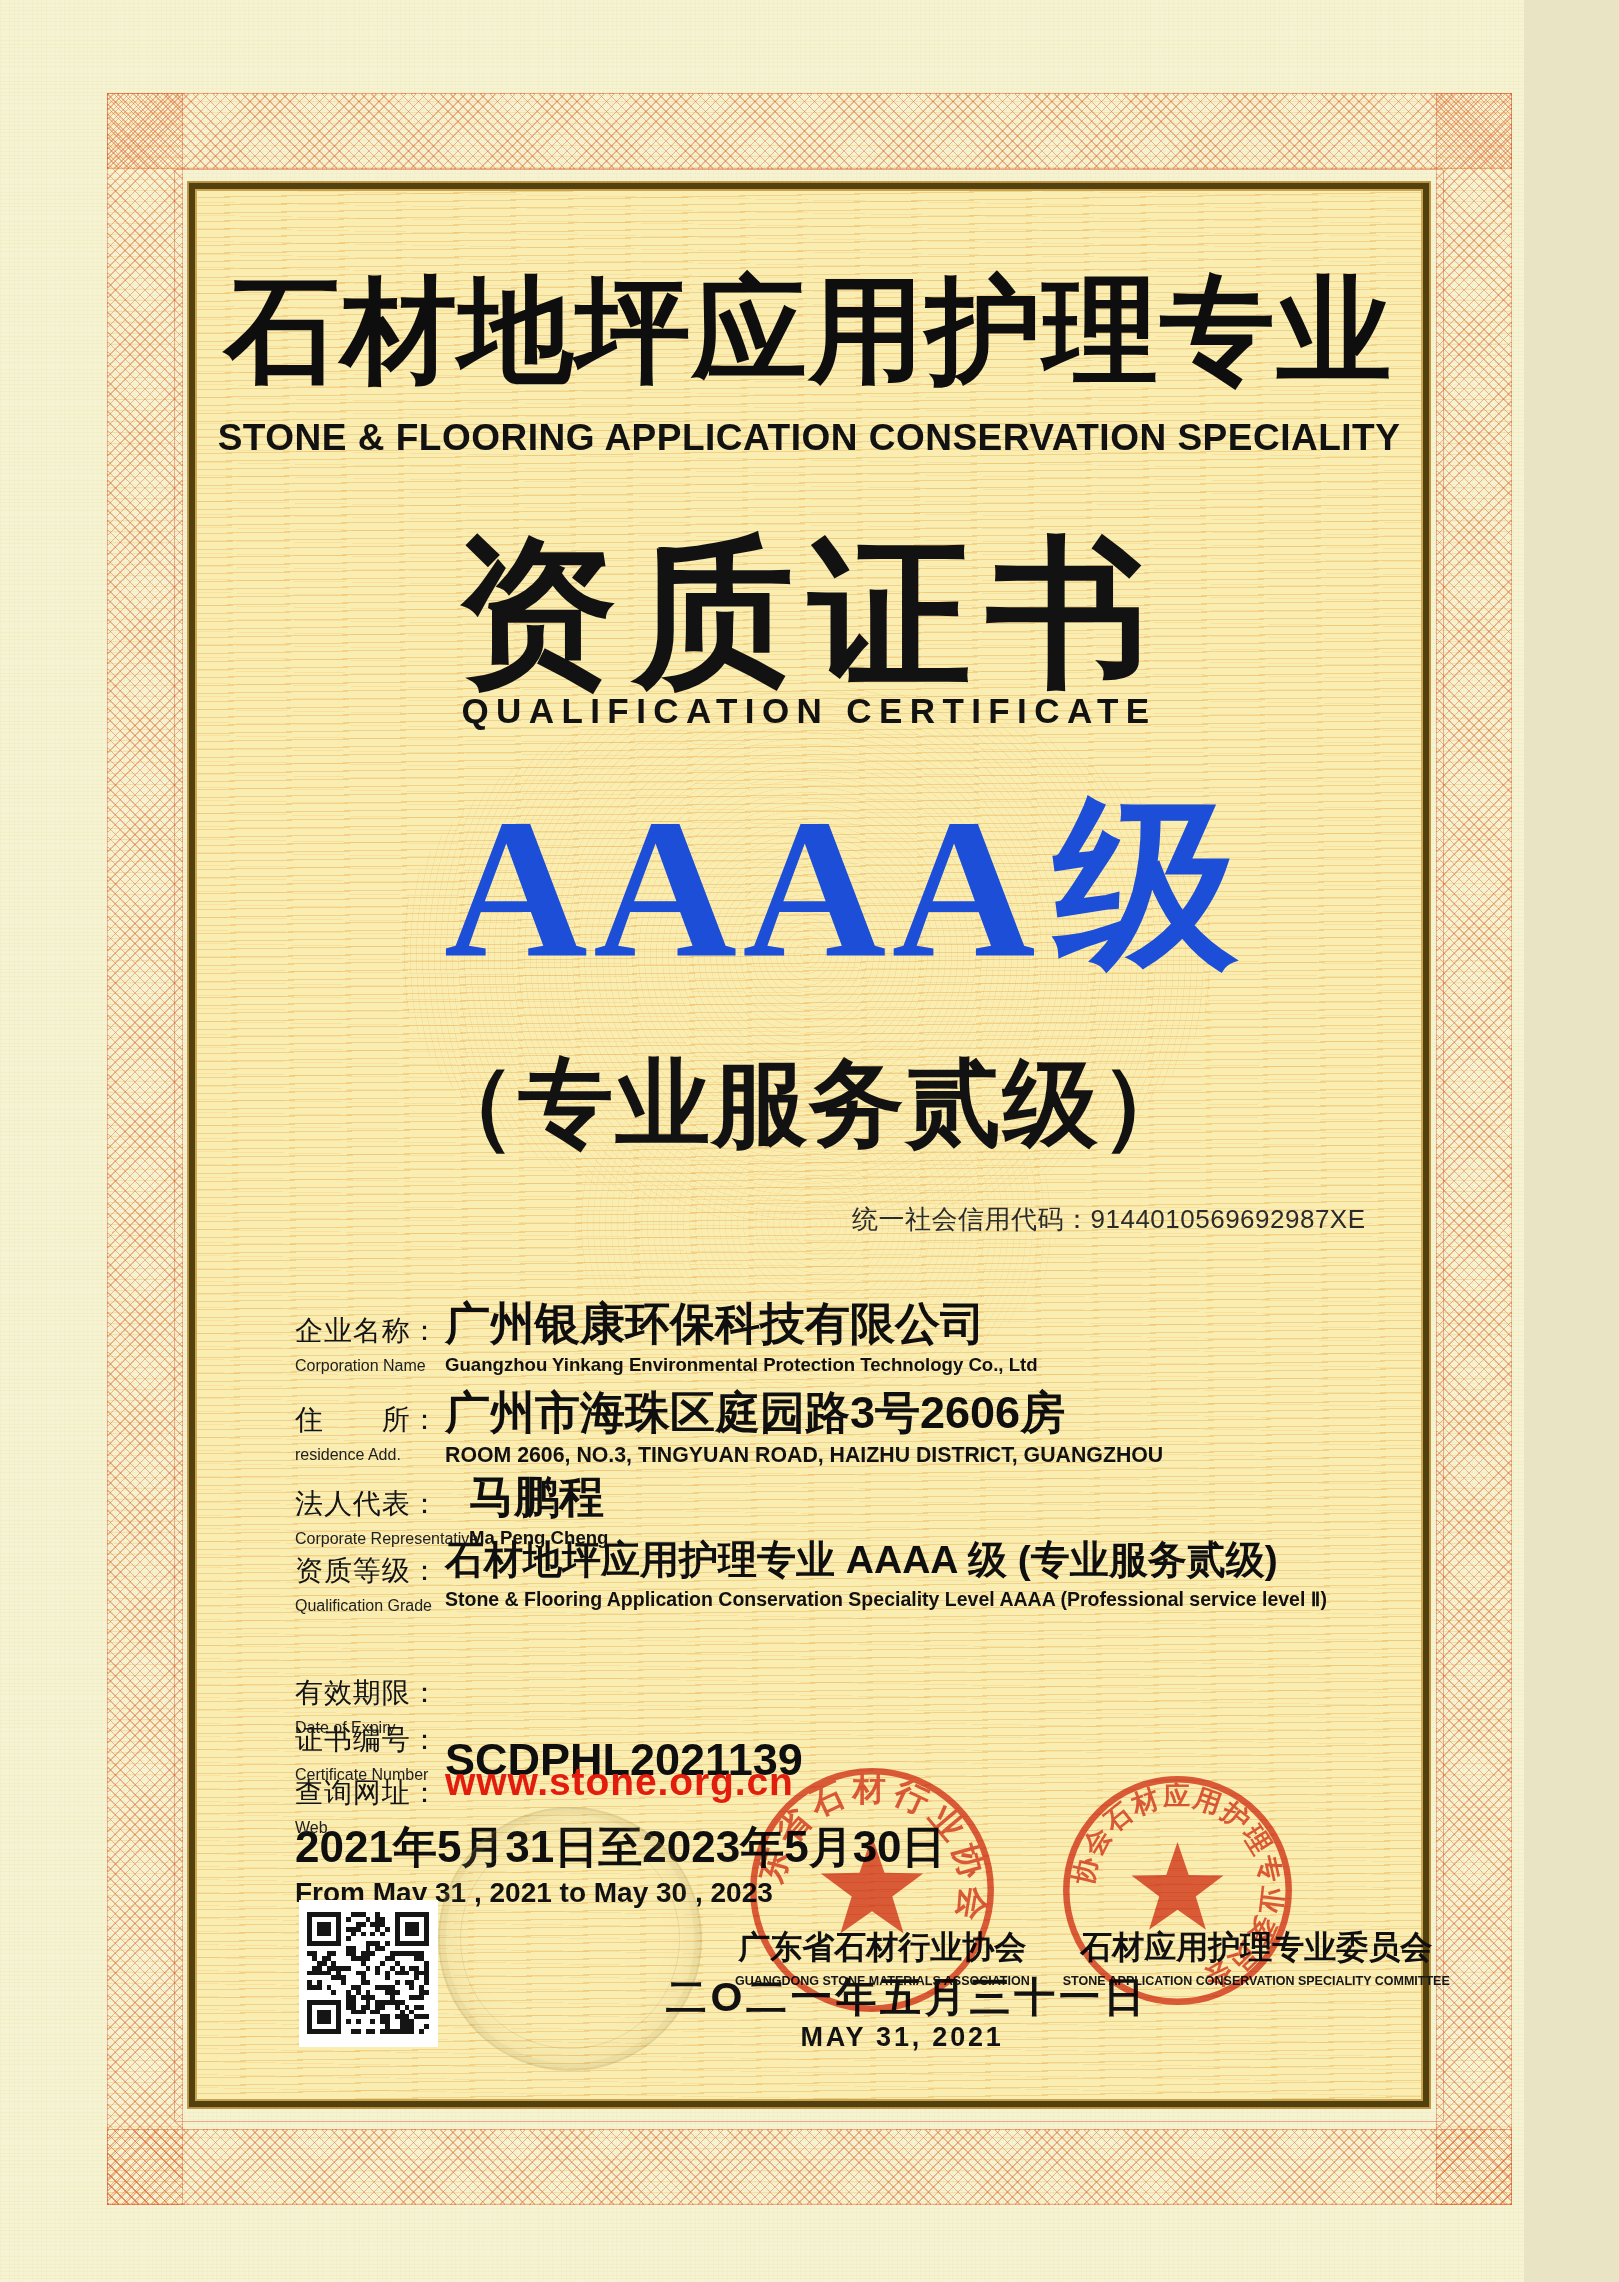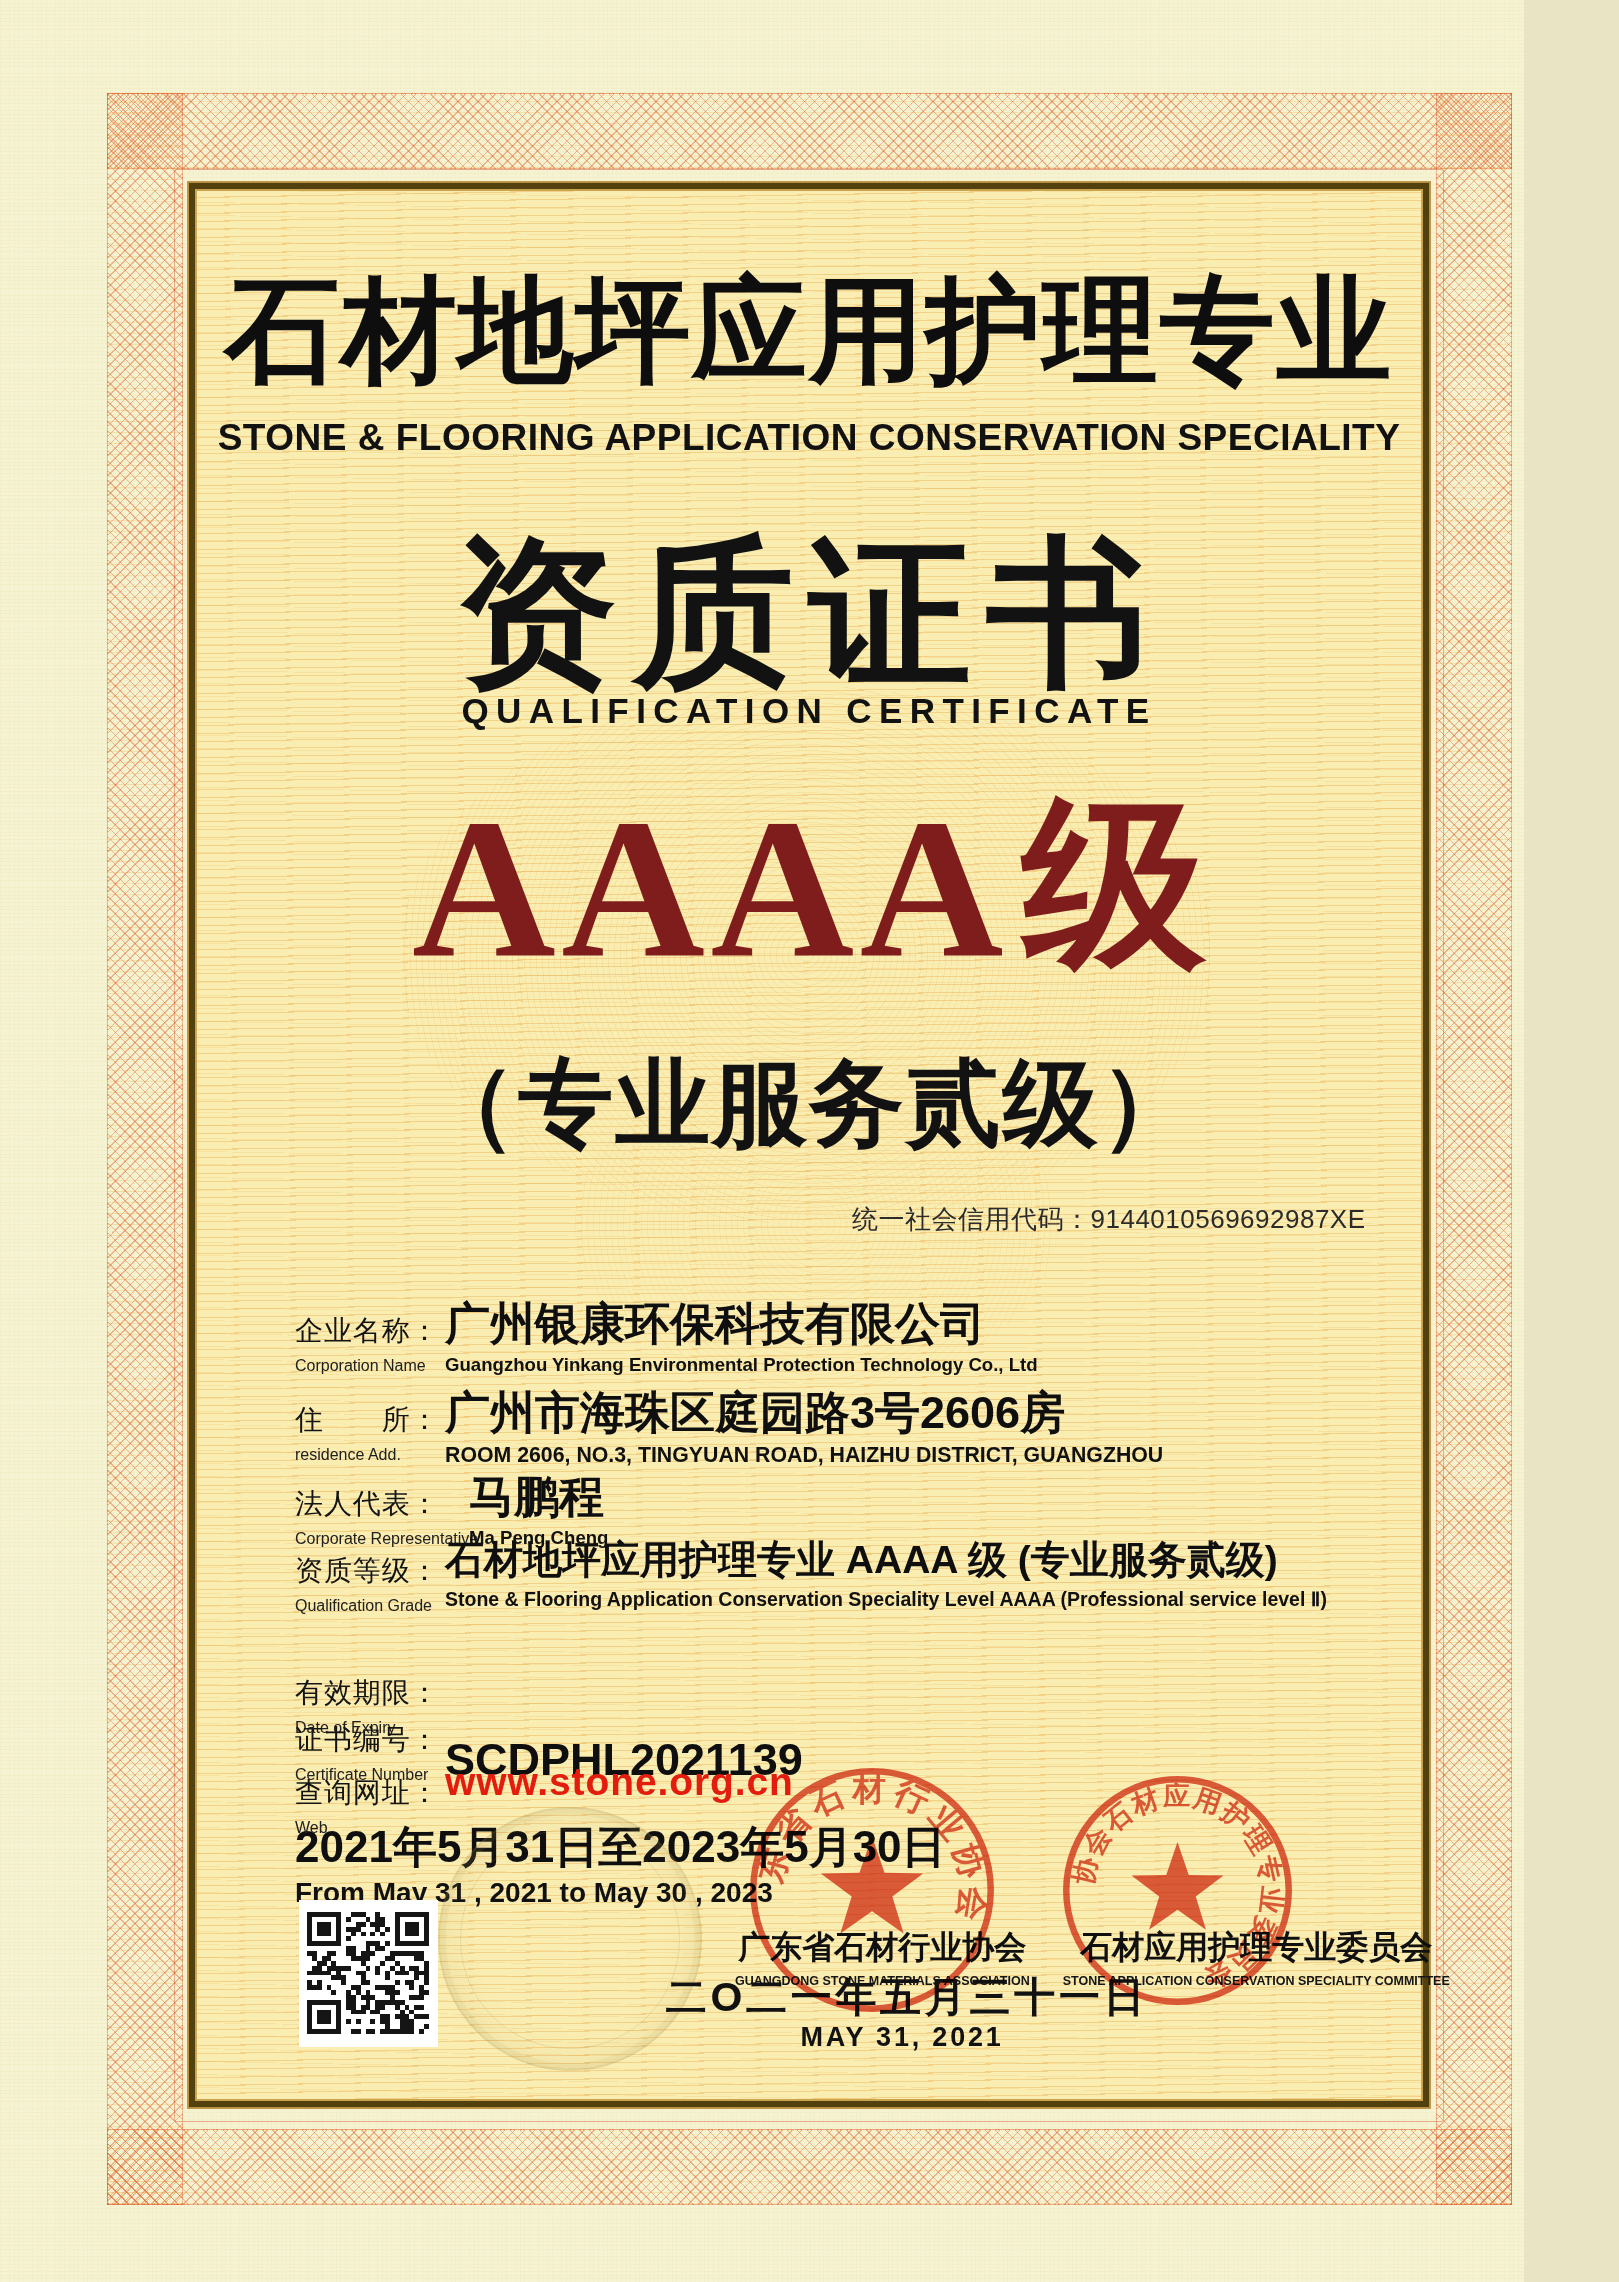--- a/index.html
+++ b/index.html
@@ -107,21 +107,21 @@
   <div class="inner-line"></div>
   <div class="cert-body"></div>
   <div class="rosette ros1"></div>
   <div class="rosette ros2"></div>
 
   <div class="ctext title-cn">石材地坪应用护理专业</div>
   <div class="ctext title-en">STONE &amp; FLOORING APPLICATION CONSERVATION SPECIALITY</div>
   <div class="ctext doc-cn">资质证书</div>
   <div class="ctext doc-en">QUALIFICATION CERTIFICATE</div>
 
-  <div class="ctext grade-line" style="color:#7f1d1d;">
+  <div class="ctext grade-line" style="color:#1d4ed8;padding-left:32px;">
     <span class="grade-latin">AAAA</span><span class="grade-cjk">级</span>
   </div>
   <div class="ctext grade-sub">（专业服务贰级）</div>
 
   <div class="credit">统一社会信用代码：9144010569692987XE</div>
 
   <div class="row r1">
     <div class="row-label">
       <span class="cn">企业名称：</span>
       <span class="en">Corporation Name</span>

